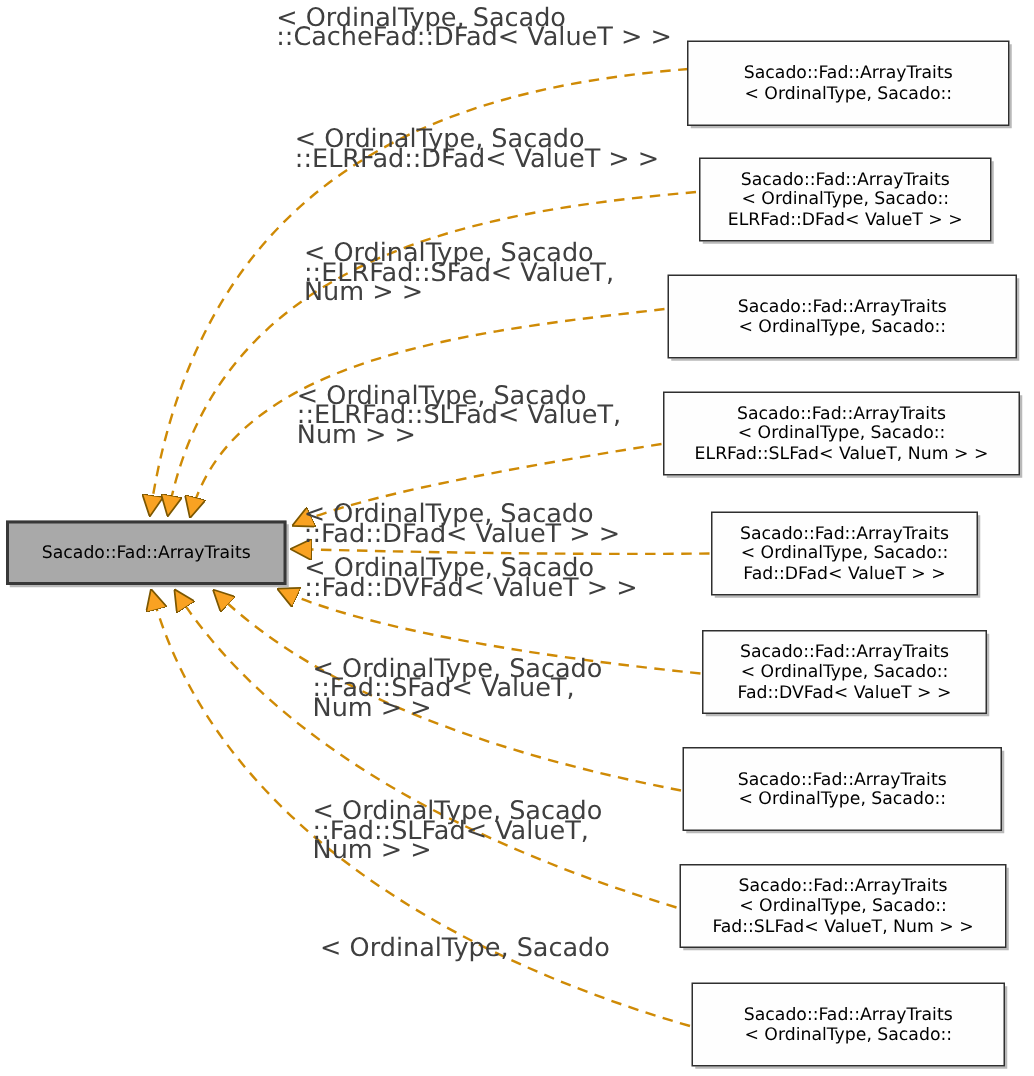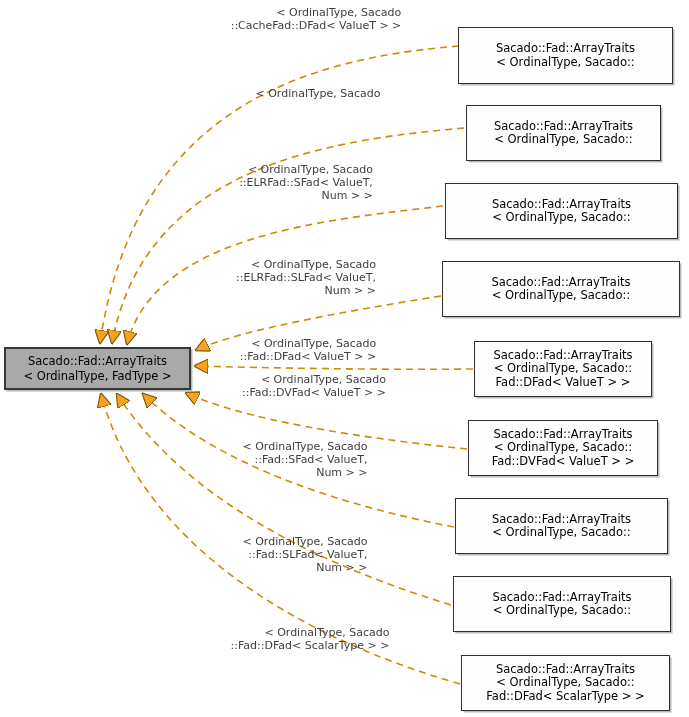--- a/index.html
+++ b/index.html
@@ -29,22 +29,22 @@
   }
   .node.main{
     background:#a9a9a9;
     border:2px solid #383838;
     cursor:default;
     line-height:15px;
   }
   .elabel{
     position:absolute;
     transform:translateX(-50%);
-    text-align:right;
-    font-size:11px;
+    text-align:left;
+    font-size:17px;
     line-height:13px;
     color:#3f3f3f;
     white-space:nowrap;
   }
   .line{display:block;}
   .line:empty{display:none;}
 </style>
 </head>
 <body>
 
@@ -64,41 +64,42 @@
       <path d="M473,369 C380,370 270,368 195,366" marker-end="url(#arrow)"></path>
       <path d="M467,449 C360,438 245,420 186,393" marker-end="url(#arrow)"></path>
       <path d="M454,527 C340,505 215,465 143,394" marker-end="url(#arrow)"></path>
       <path d="M451,605 C320,565 185,500 117,394" marker-end="url(#arrow)"></path>
       <path d="M460,684 C290,635 140,540 101,394" marker-end="url(#arrow)"></path>
     </g>
   </svg>
 
   <div class="node main" style="left:4px;top:347px;width:187px;height:43px">
     <span class="line">Sacado::Fad::ArrayTraits</span>
-    <span class="line">&lt; OrdinalType, FadType &gt;</span>
   </div>
 
   <div class="node" style="left:458px;top:27px;width:215px;height:57px">
     <span class="line">Sacado::Fad::ArrayTraits</span>
     <span class="line">&lt; OrdinalType, Sacado::</span>
   </div>
 
   <div class="node" style="left:466px;top:105px;width:195px;height:56px">
     <span class="line">Sacado::Fad::ArrayTraits</span>
     <span class="line">&lt; OrdinalType, Sacado::</span>
+    <span class="line">ELRFad::DFad&lt; ValueT &gt; &gt;</span>
   </div>
 
   <div class="node" style="left:445px;top:183px;width:233px;height:56px">
     <span class="line">Sacado::Fad::ArrayTraits</span>
     <span class="line">&lt; OrdinalType, Sacado::</span>
   </div>
 
   <div class="node" style="left:442px;top:261px;width:238px;height:56px">
     <span class="line">Sacado::Fad::ArrayTraits</span>
     <span class="line">&lt; OrdinalType, Sacado::</span>
+    <span class="line">ELRFad::SLFad&lt; ValueT, Num &gt; &gt;</span>
   </div>
 
   <div class="node" style="left:474px;top:341px;width:178px;height:56px">
     <span class="line">Sacado::Fad::ArrayTraits</span>
     <span class="line">&lt; OrdinalType, Sacado::</span>
     <span class="line">Fad::DFad&lt; ValueT &gt; &gt;</span>
   </div>
 
   <div class="node" style="left:468px;top:420px;width:190px;height:56px">
     <span class="line">Sacado::Fad::ArrayTraits</span>
@@ -107,36 +108,37 @@
   </div>
 
   <div class="node" style="left:455px;top:498px;width:213px;height:56px">
     <span class="line">Sacado::Fad::ArrayTraits</span>
     <span class="line">&lt; OrdinalType, Sacado::</span>
   </div>
 
   <div class="node" style="left:453px;top:576px;width:218px;height:56px">
     <span class="line">Sacado::Fad::ArrayTraits</span>
     <span class="line">&lt; OrdinalType, Sacado::</span>
+    <span class="line">Fad::SLFad&lt; ValueT, Num &gt; &gt;</span>
   </div>
 
   <div class="node" style="left:461px;top:655px;width:209px;height:56px">
     <span class="line">Sacado::Fad::ArrayTraits</span>
     <span class="line">&lt; OrdinalType, Sacado::</span>
-    <span class="line">Fad::DFad&lt; ScalarType &gt; &gt;</span>
   </div>
 
   <div class="elabel" style="left:316px;top:6px">
     <span class="line">&lt; OrdinalType, Sacado</span>
     <span class="line">::CacheFad::DFad&lt; ValueT &gt; &gt;</span>
 
   </div>
 
   <div class="elabel" style="left:318px;top:87px">
     <span class="line">&lt; OrdinalType, Sacado</span>
+    <span class="line">::ELRFad::DFad&lt; ValueT &gt; &gt;</span>
 
   </div>
 
   <div class="elabel" style="left:306px;top:163px">
     <span class="line">&lt; OrdinalType, Sacado</span>
     <span class="line">::ELRFad::SFad&lt; ValueT,</span>
     <span class="line">Num &gt; &gt;</span>
   </div>
 
   <div class="elabel" style="left:306px;top:258px">
@@ -164,17 +166,16 @@
   </div>
 
   <div class="elabel" style="left:305px;top:535px">
     <span class="line">&lt; OrdinalType, Sacado</span>
     <span class="line">::Fad::SLFad&lt; ValueT,</span>
     <span class="line">Num &gt; &gt;</span>
   </div>
 
   <div class="elabel" style="left:310px;top:626px">
     <span class="line">&lt; OrdinalType, Sacado</span>
-    <span class="line">::Fad::DFad&lt; ScalarType &gt; &gt;</span>
 
   </div>
 
 </div>
 
 </body></html>

